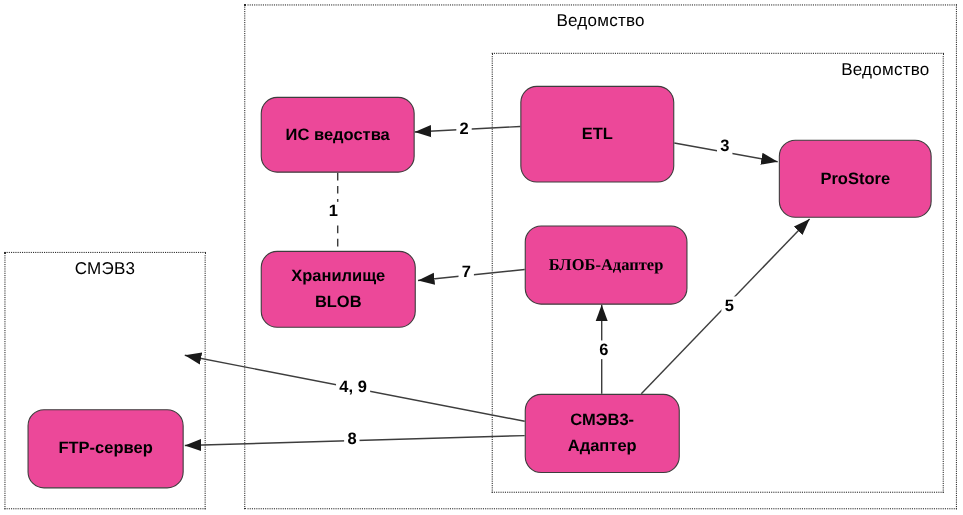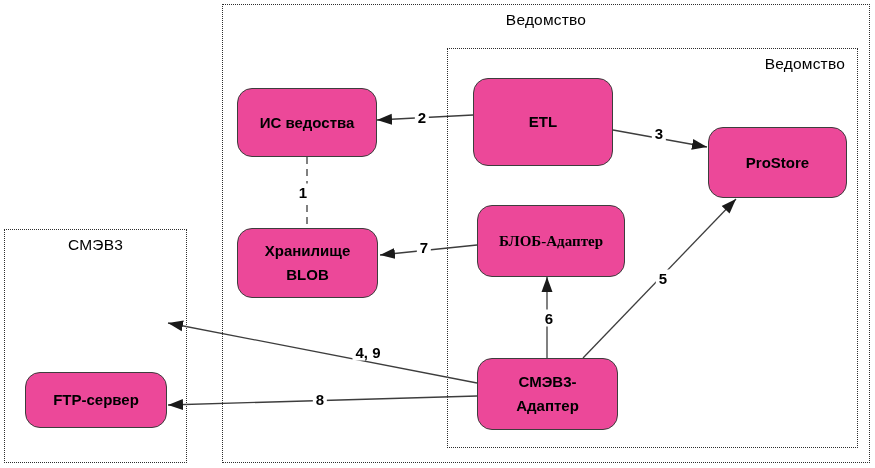--- a/index.html
+++ b/index.html
@@ -124,26 +124,26 @@
   <div class="node" style="left:477px; top:205px; width:148px; height:72px;font-family:Liberation Serif, serif;">
     <span>БЛОБ-Адаптер</span>
   </div>
 
   <div class="node" style="left:477px; top:358px; width:141px; height:72px;">
     <span>СМЭВ3-</span>
     <span>Адаптер</span>
   </div>
 
 
-  <div class="node" style="left:25px; top:372px; width:142px; height:56px;">
+  <div class="node" style="left:25px; top:372px; width:142px; height:72px;">
     <span>FTP-сервер</span>
   </div>
 
   <div class="edge-label" style="left:303px; top:192px;">1</div>
   <div class="edge-label" style="left:422px; top:117px;">2</div>
   <div class="edge-label" style="left:659px; top:133px;">3</div>
-  <div class="edge-label" style="left:321px; top:352px;margin-left:47px;">4, 9</div>
+  <div class="edge-label" style="left:321px; top:352px;">4, 9</div>
   <div class="edge-label" style="left:663px; top:278px;">5</div>
   <div class="edge-label" style="left:549px; top:318px;">6</div>
   <div class="edge-label" style="left:424px; top:247px;">7</div>
   <div class="edge-label" style="left:320px; top:399px;">8</div>
 
 </div>
 
 </body></html>

